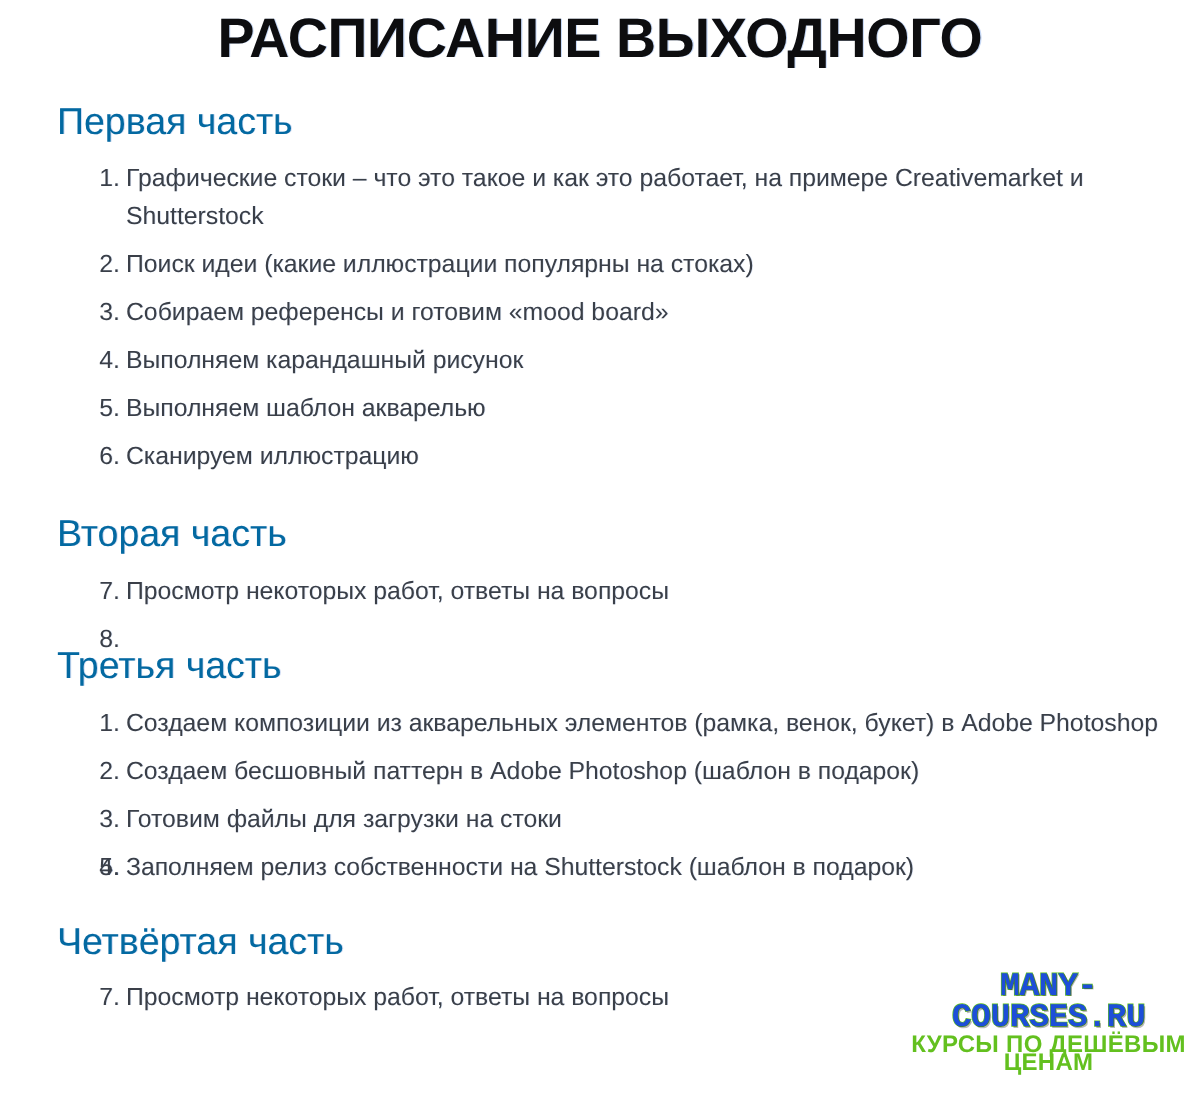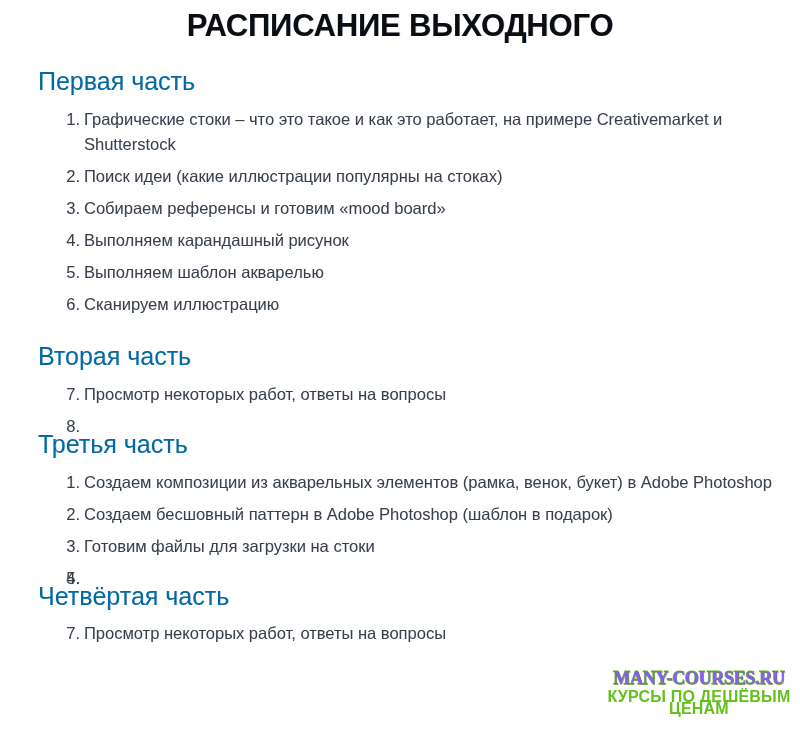--- a/index.html
+++ b/index.html
@@ -22,21 +22,21 @@
     width: 800px;
     height: 733px;
     box-sizing: border-box;
   }
 
   
   .doc-title {
     margin: 0;
     padding: 8px 0 0 0;
     text-align: center;
-    font-size: 31px;
+    font-size: 37px;
     line-height: 36px;
     font-weight: 700;
     letter-spacing: -0.2px;
     color: #0d0d0f;
     text-shadow: 0.7px 0 0 rgba(60,120,220,0.30);
     font-stretch: condensed;
   }
 
   
   .section {
@@ -97,26 +97,26 @@
   .watermark {
     position: absolute;
     right: 8px;
     bottom: 18px;
     width: 186px;
     text-align: center;
     user-select: none;
   }
   .watermark .wm-main {
     display: block;
-    font-family: Liberation Serif, serif;
-    font-size: 18px;
+    font-family: Liberation Mono, monospace;
+    font-size: 22px;
     line-height: 21px;
     font-weight: 700;
     letter-spacing: -0.3px;
-    color: #8b5cf6;
+    color: #1d4ed8;
     -webkit-text-stroke: 0.9px #5fbf1f;
     paint-order: stroke fill;
     text-shadow:
        1px 1px 0 rgba(0,0,0,0.28);
   }
   .watermark .wm-sub {
     display: block;
     margin-top: 2px;
     font-family: "Liberation Sans", sans-serif;
     font-size: 16px;
@@ -189,20 +189,21 @@
       </li>
       <li>
         <span class="num">3.</span>
         <span class="txt">Готовим файлы для загрузки на стоки</span>
       </li>
       <li>
         <span class="num">4.</span>
       </li>
       <li>
         <span class="num">5.</span>
+        <span class="txt">Заполняем релиз собственности на Shutterstock (шаблон в подарок)</span>
       </li>
     </ol>
   </section>
 
   <section class="section sec-4">
     <h2 class="section-heading">Четвёртая часть</h2>
     <ol class="steps">
       <li>
         <span class="num">7.</span>
         <span class="txt">Просмотр некоторых работ, ответы на вопросы</span>

